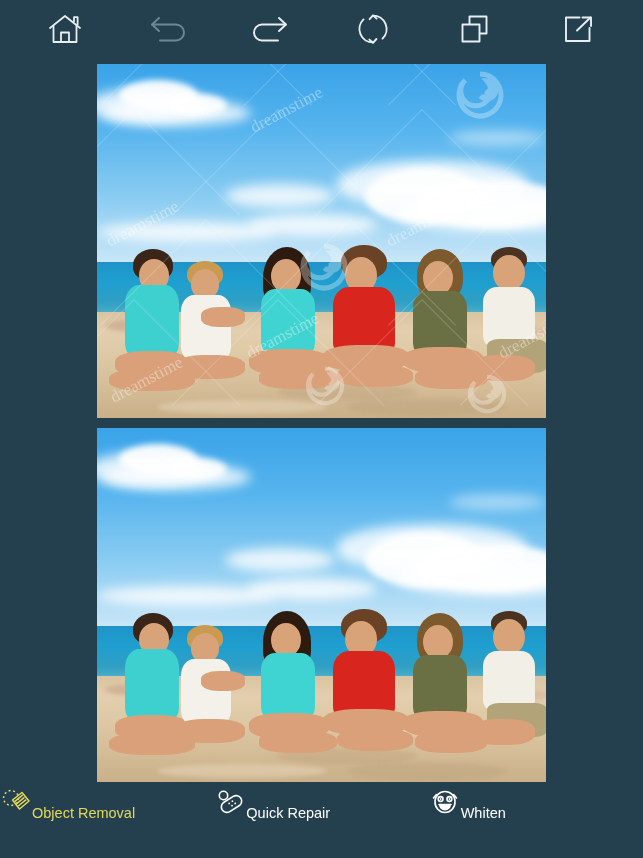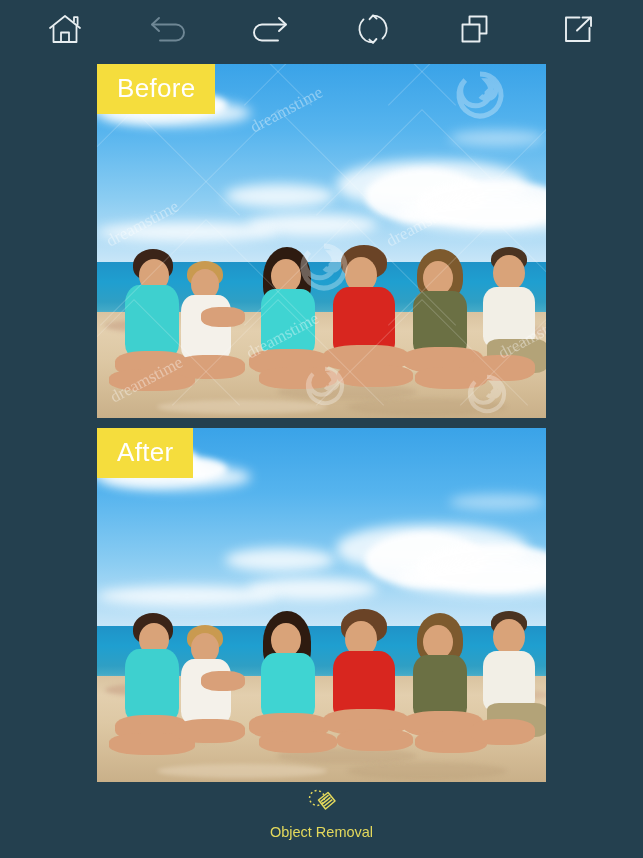--- a/index.html
+++ b/index.html
@@ -99,21 +99,21 @@
   }
 
   
   .bottombar {
     flex: 0 0 78px; height: 78px;
     display: flex; align-items: flex-start;
     background: #24404f;
   }
   .tool {
     flex: 1 1 0;
-    display: flex; flex-direction: column; align-items: center;
+    display: flex; flex-direction: row; align-items: flex-end;
     padding-top: 5px;
     cursor: pointer;
   }
   .tool-ico { height: 36px; display: flex; align-items: center; justify-content: center; }
   .tool-lbl {
     font-size: 14.5px;
     color: #ffffff;
     margin-top: 3px;
     white-space: nowrap;
   }
@@ -328,21 +328,20 @@
 
           <div class="wm-txt" style="left:150px; top:36px;">dreamstime</div>
           <div class="wm-txt" style="left:6px;   top:150px;">dreamstime</div>
           <div class="wm-txt" style="left:286px; top:150px;">dreamstime</div>
           <div class="wm-txt" style="left:146px; top:262px;">dreamstime</div>
           <div class="wm-txt" style="left:398px; top:262px;">dreamstime</div>
           <div class="wm-txt" style="left:10px;  top:306px;">dreamstime</div>
         </div>
       </div>
 
-      <div class="chip">Before</div>
     </div>
 
     <div class="photo-wrap" id="after-wrap">
       <div class="photo">
         <div class="sky"></div>
 
         <div class="cloud soft" style="left:-10px;  top:24px;  width:120px; height:34px;"></div>
         <div class="cloud" style="left:22px;   top:16px;  width:78px;  height:30px;"></div>
         <div class="cloud soft" style="left:4px;    top:36px;  width:150px; height:26px;"></div>
         <div class="cloud" style="left:70px;   top:30px;  width:60px;  height:22px;"></div>
@@ -406,39 +405,67 @@
           <div class="person" style="left:372px; width:78px; height:152px;">
             <div class="hair" style="left:22px; top:2px;  width:36px; height:24px; background:#4a3321;"></div>
             <div class="head" style="left:24px; top:10px; width:32px; height:36px;"></div>
             <div class="torso" style="left:14px; top:42px; width:52px; height:60px; background:#f2efe6;"></div>
             <div class="limb" style="left:18px; top:94px; width:60px; height:34px; background:#b3a378; border-radius:20%;"></div>
             <div class="limb" style="left:2px;  top:110px; width:64px; height:26px;"></div>
           </div>
         </div>
       </div>
 
-      <div class="chip">After</div>
     </div>
 
   </div>
 
   <div class="bottombar">
 
     <div class="tool active">
       <span class="tool-ico">
         <svg width="32" height="30" viewBox="0 0 32 30" fill="none" stroke="#e4d95c" stroke-width="1.5" stroke-linejoin="round">
           <circle cx="11" cy="10" r="7.4" stroke-dasharray="2 2.6"></circle>
           <path d="M12.5 12 L22 4.5 L29 13 L19.5 21 Z"></path>
           <path d="M14.6 13.6 L22.6 7.2"></path>
           <path d="M16.4 15.8 L24.4 9.4"></path>
           <path d="M18.2 18 L26.2 11.6"></path>
         </svg>
       </span>
       <span class="tool-lbl">Object Removal</span>
     </div>
 
-
-
-
+    <div class="tool">
+      <span class="tool-ico">
+        <svg width="32" height="30" viewBox="0 0 32 30" fill="none" stroke="#ffffff" stroke-width="1.6" stroke-linejoin="round">
+          <circle cx="9.5" cy="7.5" r="4.2"></circle>
+          <rect x="6.5" y="10.5" width="22" height="11" rx="5.5" transform="rotate(-32 17.5 16)"></rect>
+          <circle cx="15.2" cy="15.4" r=".9" fill="#ffffff" stroke="none"></circle>
+          <circle cx="18.4" cy="13.2" r=".9" fill="#ffffff" stroke="none"></circle>
+          <circle cx="18.0" cy="17.6" r=".9" fill="#ffffff" stroke="none"></circle>
+          <circle cx="21.2" cy="15.4" r=".9" fill="#ffffff" stroke="none"></circle>
+        </svg>
+      </span>
+      <span class="tool-lbl">Quick Repair</span>
+    </div>
+
+
+
+    <div class="tool">
+      <span class="tool-ico">
+        <svg width="32" height="30" viewBox="0 0 32 30" fill="none" stroke="#ffffff" stroke-width="1.6" stroke-linejoin="round" stroke-linecap="round">
+          <path d="M6 13.5 a10 10 0 0 1 20 0 a10 10.5 0 0 1 -10 11 a10 10.5 0 0 1 -10 -11"></path>
+          <path d="M4.5 10 L7.4 6.6"></path>
+          <path d="M27.5 10 L24.6 6.6"></path>
+          <circle cx="11.6" cy="11" r="2.4"></circle>
+          <circle cx="20.4" cy="11" r="2.4"></circle>
+          <circle cx="11.6" cy="11" r=".9" fill="#ffffff" stroke="none"></circle>
+          <circle cx="20.4" cy="11" r=".9" fill="#ffffff" stroke="none"></circle>
+          <path d="M10 16.5 h12 a6 6 0 0 1 -12 0 Z" fill="#ffffff" stroke="none"></path>
+          <path d="M10 16.5 h12"></path>
+        </svg>
+      </span>
+      <span class="tool-lbl">Whiten</span>
+    </div>
 
   </div>
 
 </div>
 
 </body></html>

